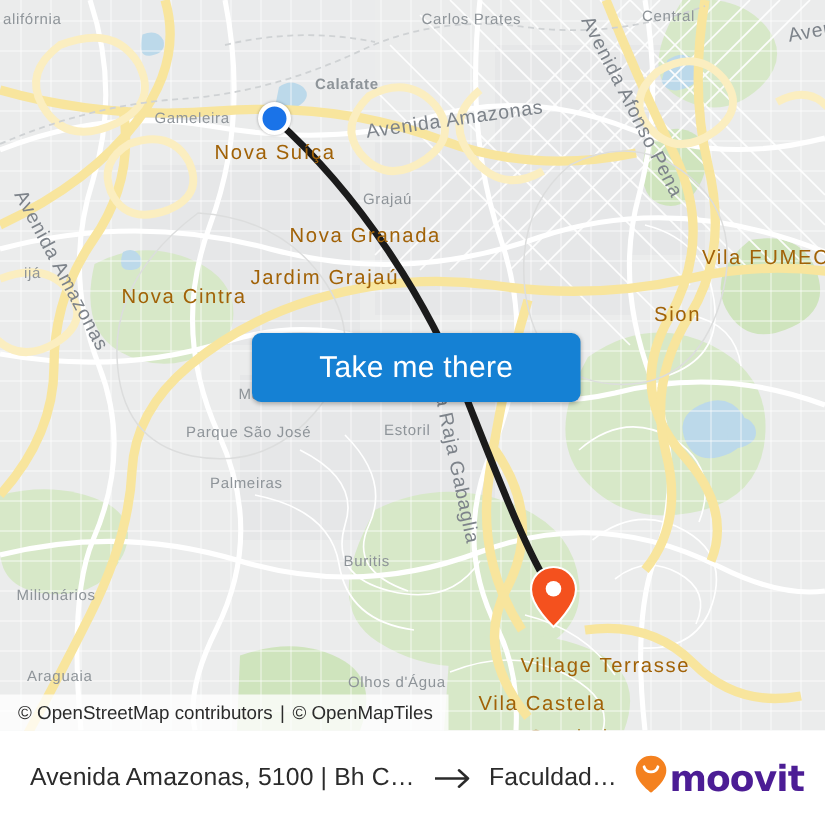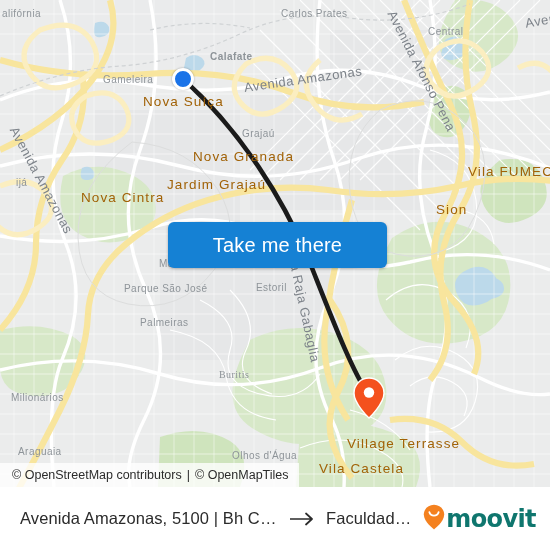--- a/index.html
+++ b/index.html
@@ -138,21 +138,21 @@
   }
   #moovit-logo {
     flex: 0 0 auto;
     display: flex;
     align-items: center;
     margin-left: 10px;
   }
   #moovit-wordmark {
     font-size: 24px;
     font-weight: bold;
-    color: #0f766e;
+    color: #4c1d95;
     letter-spacing: -0.6px;
     margin-left: 1px;
     font-family: "DejaVu Sans", sans-serif;
   }
 </style>
 </head>
 <body>
 
 <div id="app">
 
@@ -287,36 +287,36 @@
         <path d="M132 142 q58 4 86 48 q26 42 -4 80 q-34 44 -86 34 q-48 -10 -50 -66 q-2 -54 54 -96 Z"></path>
         <path d="M380 110 q44 -22 80 8 q36 30 20 84 q-18 58 -72 54 q-50 -4 -58 -62 q-6 -54 30 -84 Z"></path>
       </g>
 
       <path d="M183 79 C 240 130, 285 200, 312 268 C 335 326, 352 370, 368 394" fill="none" stroke="#1b1b1b" stroke-width="4.6" stroke-linecap="round" stroke-linejoin="round"></path>
     </svg>
 
     <div id="place-labels">
         <div class="maplabel" style="left: 2px; top: 8px;">alifórnia</div>
         <div class="maplabel" style="left: 281px; top: 8px;">Carlos Prates</div>
-        <div class="maplabel" style="left: 428px; top: 6px; margin-top: 20px;">Central</div>
+        <div class="maplabel" style="left: 428px; top: 6px;">Central</div>
         <div class="maplabel" style="left: 210px; top: 51px; font-weight: bold;">Calafate</div>
         <div class="maplabel" style="left: 103px; top: 74px;">Gameleira</div>
         <div class="maplabel big" style="left: 143px; top: 94px;">Nova Suíça</div>
         <div class="maplabel" style="left: 242px; top: 128px;">Grajaú</div>
         <div class="maplabel big" style="left: 193px; top: 149px;">Nova Granada</div>
         <div class="maplabel" style="left: 16px; top: 177px;">ijá</div>
         <div class="maplabel big" style="left: 468px; top: 164px;">Vila FUMEC</div>
         <div class="maplabel big" style="left: 167px; top: 177px;">Jardim Grajaú</div>
         <div class="maplabel big" style="left: 81px; top: 190px;">Nova Cintra</div>
         <div class="maplabel big" style="left: 436px; top: 202px;">Sion</div>
         <div class="maplabel" style="left: 159px; top: 258px;">Ma</div>
         <div class="maplabel" style="left: 256px; top: 282px;">Estoril</div>
         <div class="maplabel" style="left: 124px; top: 283px;">Parque São José</div>
         <div class="maplabel" style="left: 140px; top: 317px;">Palmeiras</div>
-        <div class="maplabel" style="left: 219px; top: 369px; font-family: Liberation Serif, serif;">Buritis</div>
+        <div class="maplabel" style="left: 229px; top: 369px;">Buritis</div>
         <div class="maplabel" style="left: 11px; top: 392px;">Milionários</div>
         <div class="maplabel" style="left: 18px; top: 446px;">Araguaia</div>
         <div class="maplabel" style="left: 232px; top: 450px;">Olhos d'Água</div>
         <div class="maplabel big" style="left: 347px; top: 436px;">Village Terrasse</div>
         <div class="maplabel big" style="left: 319px; top: 461px;">Vila Castela</div>
         <div class="maplabel big" style="left: 352px; top: 484px;">Condados</div>
       </div>
     <div id="road-labels">
         <div class="maplabel road" style="left: 243px; top: 80px; transform-origin: 0px 0px; transform: rotate(-8deg);">Avenida Amazonas</div>
         <div class="maplabel road" style="left: 20px; top: 124px; transform-origin: 0px 0px; transform: rotate(62deg);">Avenida Amazonas</div>

